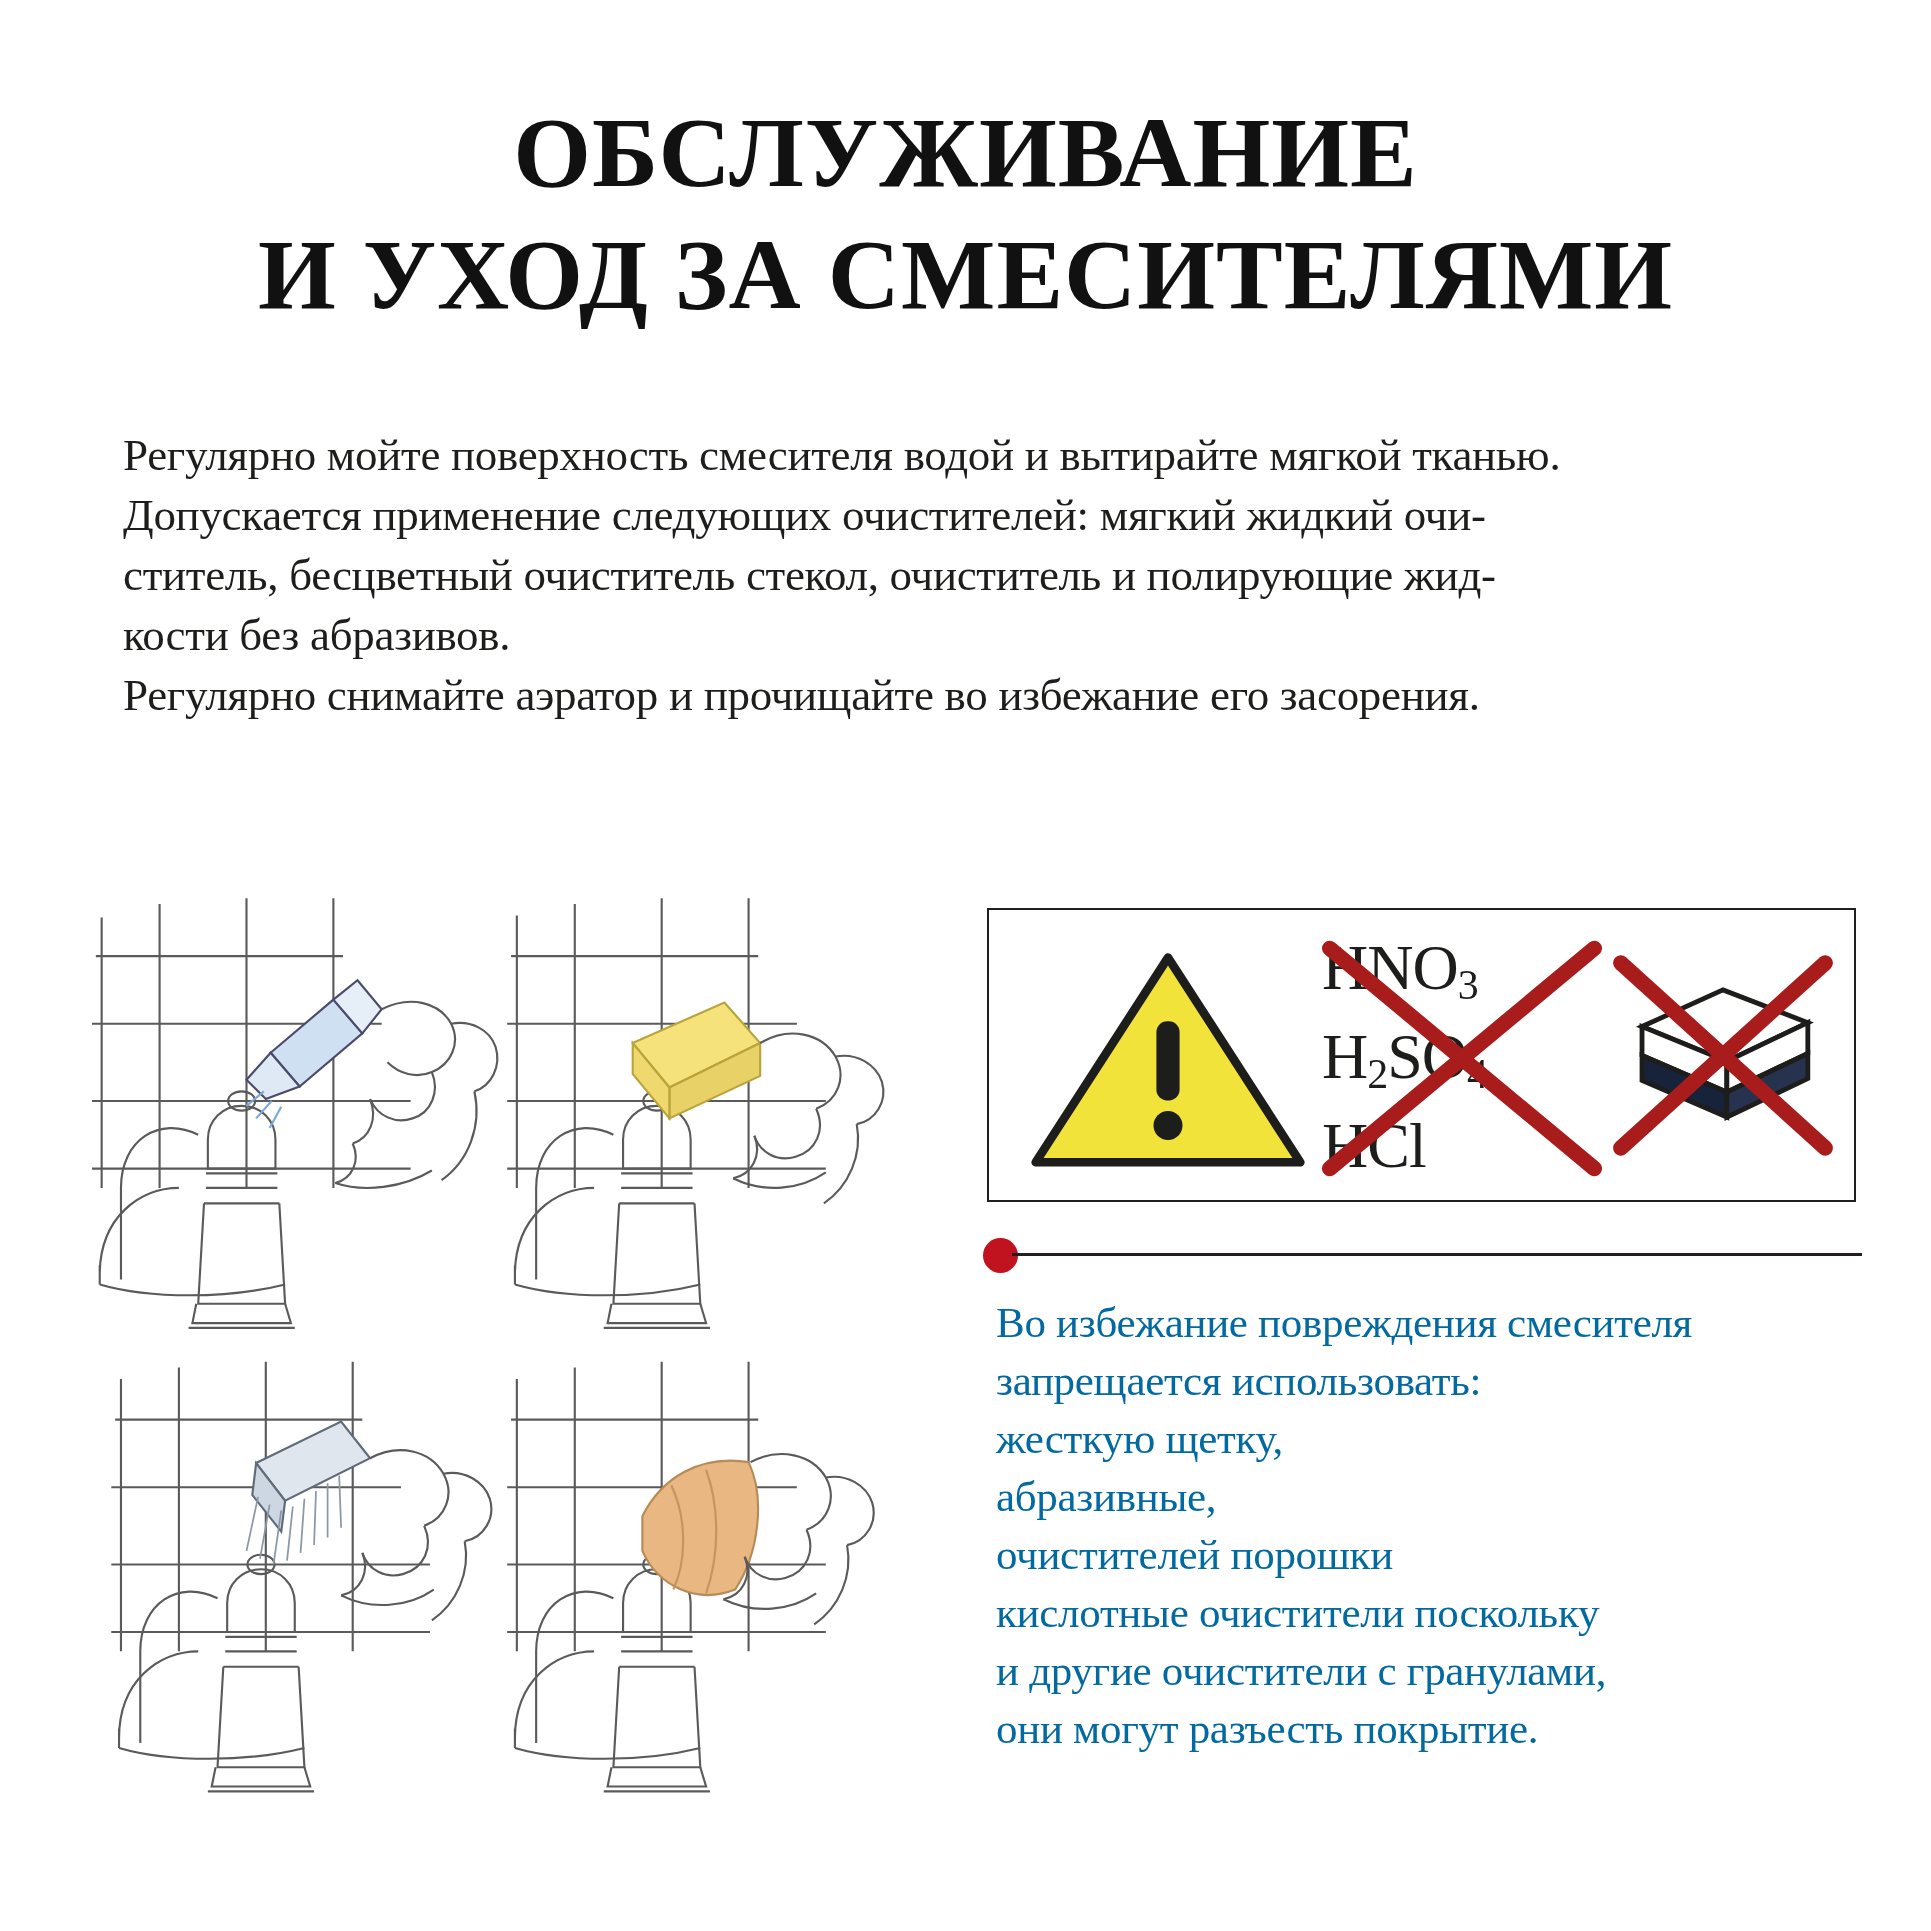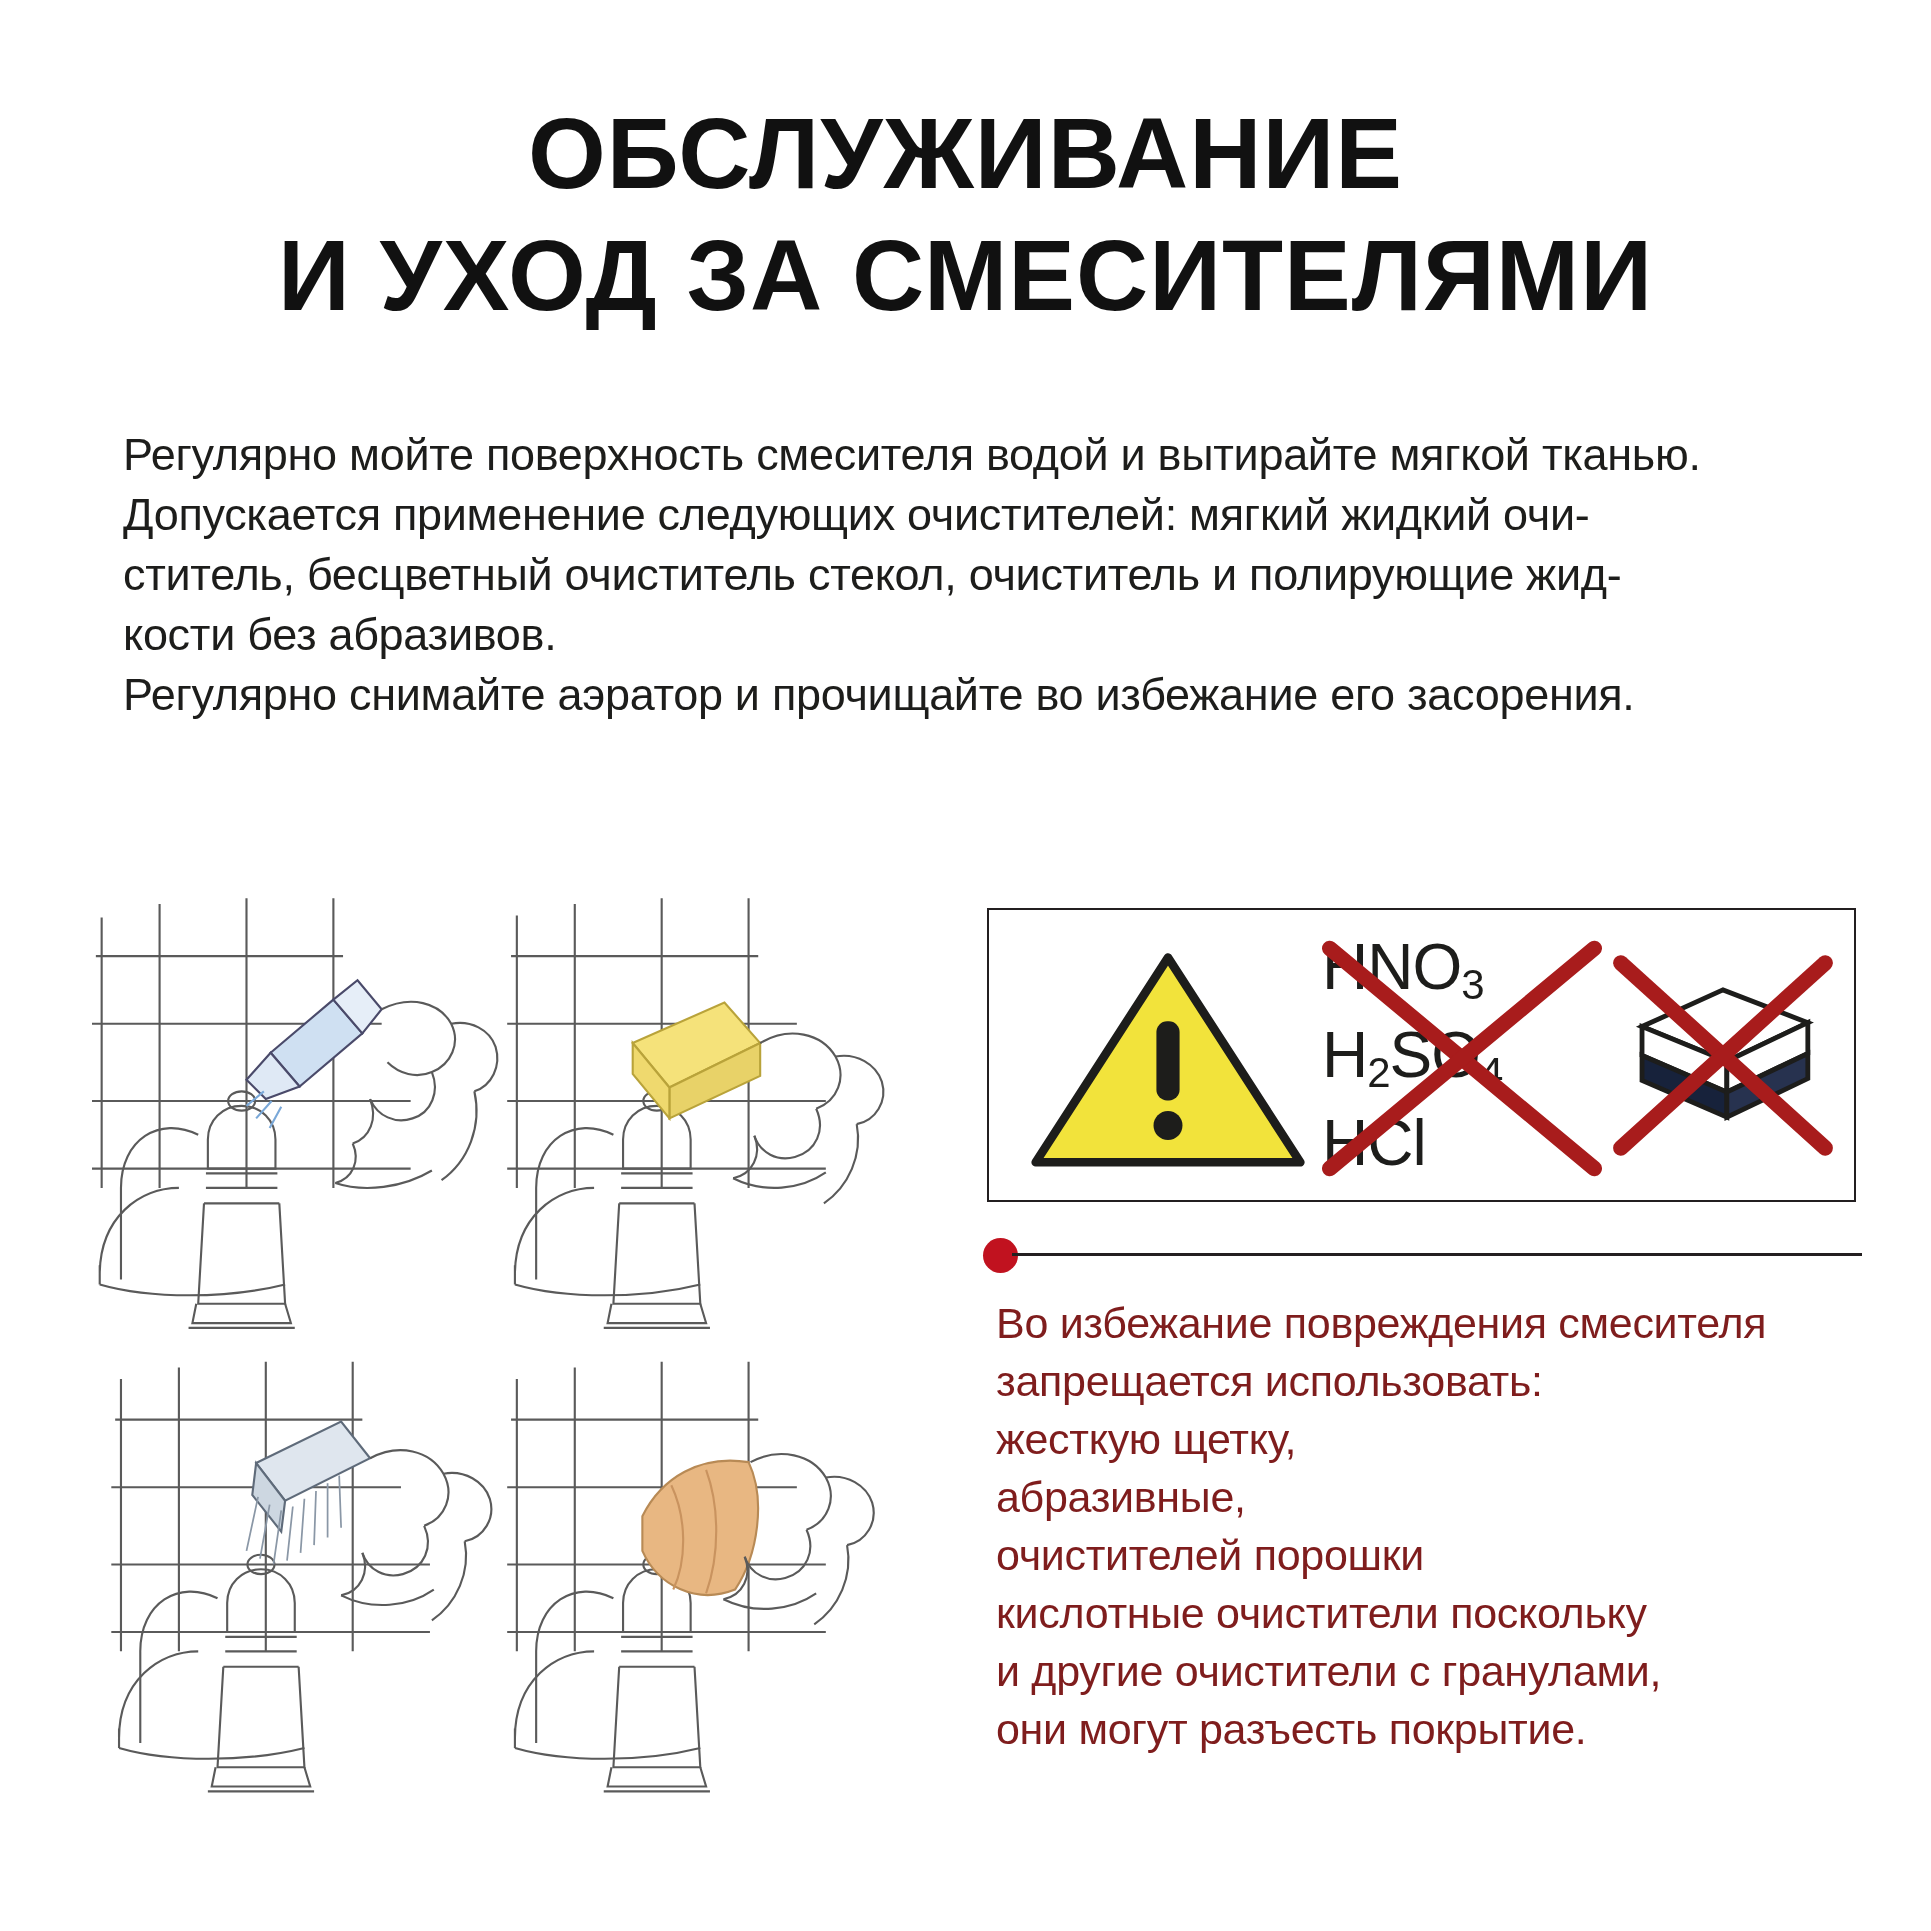--- a/index.html
+++ b/index.html
@@ -13,20 +13,21 @@
     font-family: "Liberation Sans", sans-serif;
     color: #1a1a1a;
     overflow: hidden;
     position: relative;
   }
   .page {
     position: absolute;
     left: 0; top: 0;
     width: 1931px;
     height: 1800px;
+    font-family: Liberation Serif, serif;
   }
 
   
   .title-block {
     position: absolute;
     left: 0;
     top: 92px;
     width: 1931px;
     text-align: center;
   }
@@ -151,21 +152,21 @@
   .right-text {
     position: absolute;
     left: 996px;
     top: 1294px;
     width: 869px;
   }
   .right-text p {
     margin: 0;
     font-size: 43px;
     line-height: 58px;
-    color: #7f1d1d;
+    color: #0369a1;
     letter-spacing: -0.3px;
   }
 </style>
 </head>
 <body>
 
 <div class="page">
 
   <div class="title-block">
     <div class="title-line l1">ОБСЛУЖИВАНИЕ</div>

